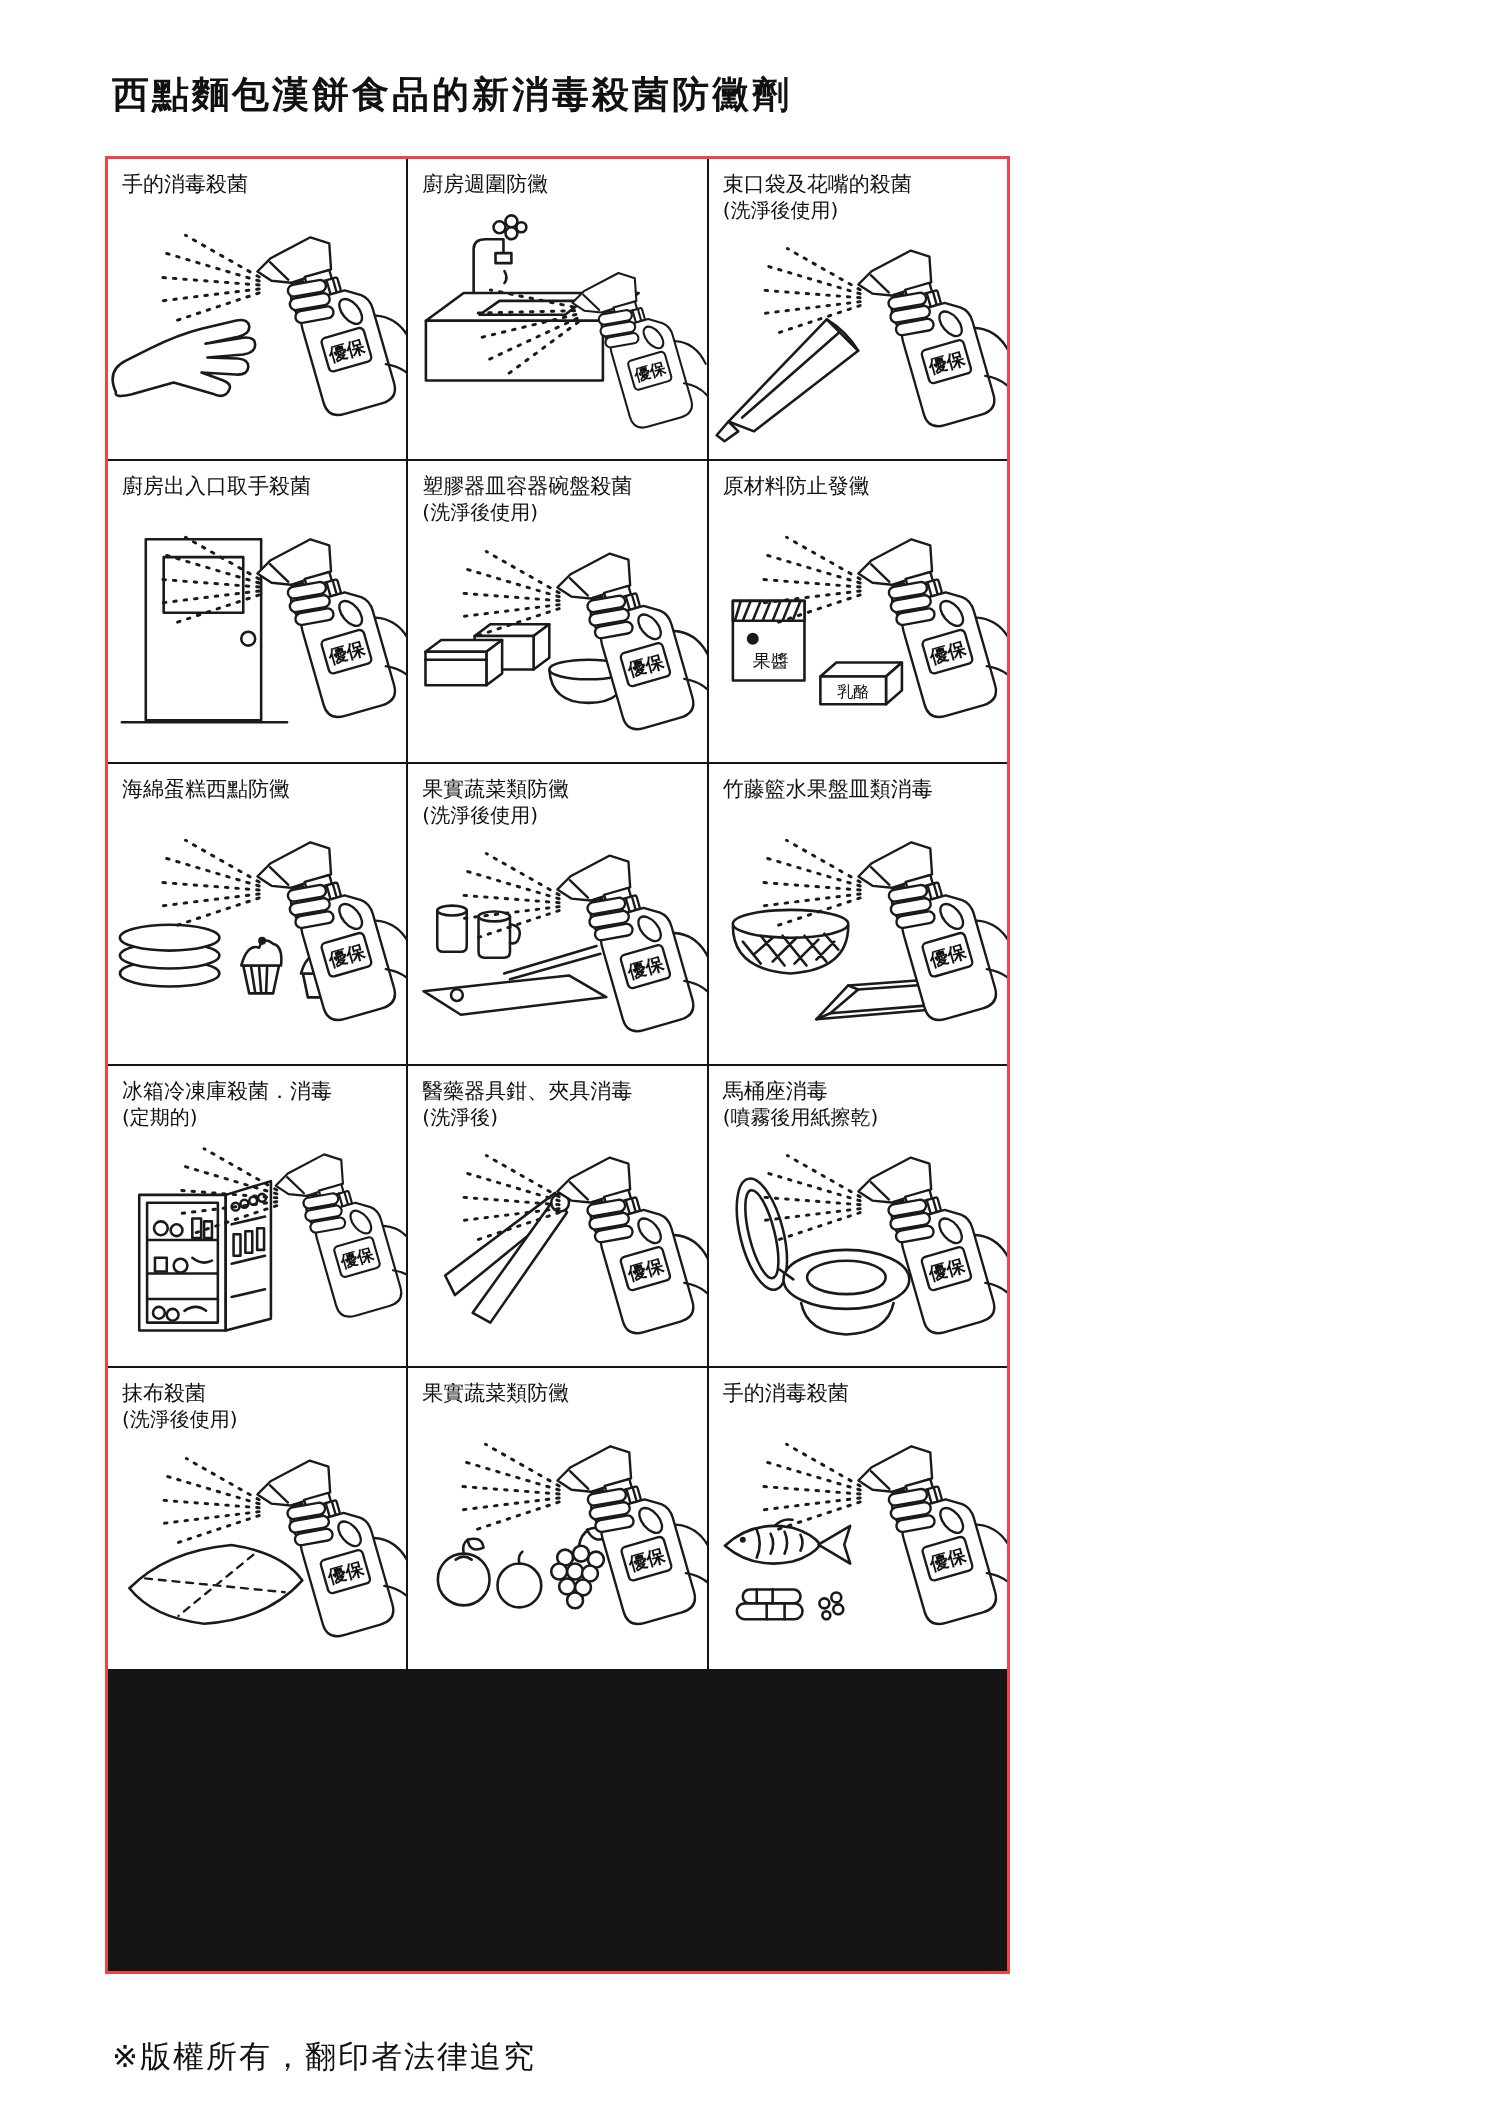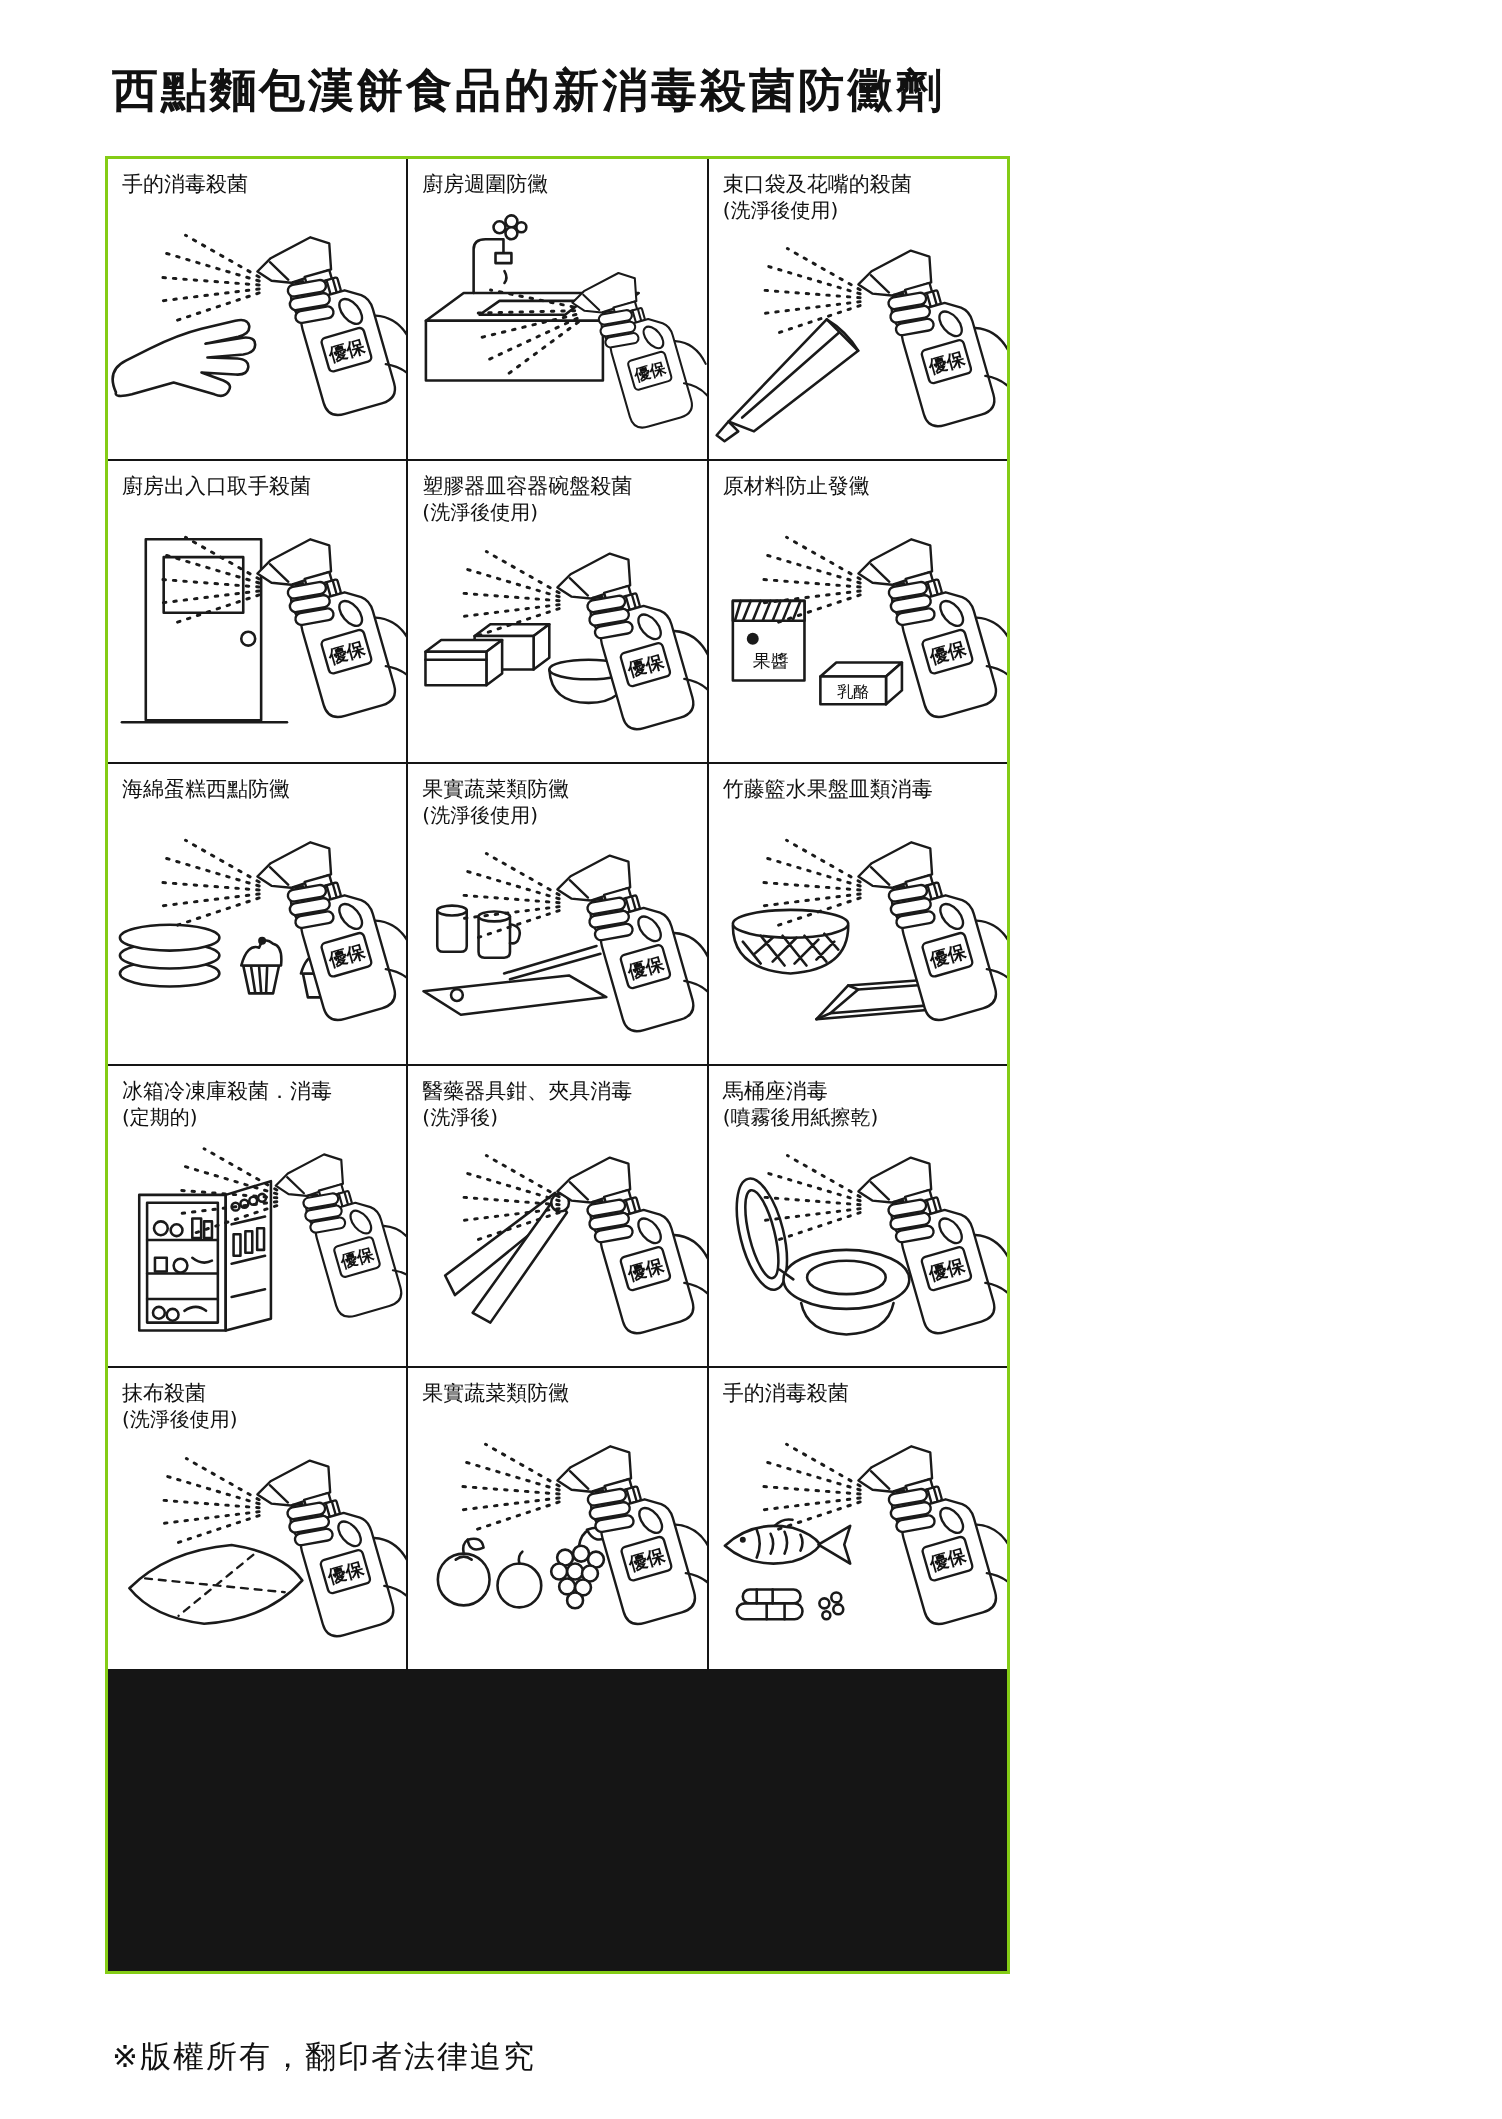--- a/index.html
+++ b/index.html
@@ -1,27 +1,27 @@
 <!DOCTYPE html>
 <html><head>
 <meta charset="utf-8">
 <style>
   html,body{margin:0;padding:0;}
   body{
     width:1502px;height:2119px;position:relative;background:#ffffff;
     font-family:"DejaVu Sans", sans-serif;color:#111;
   }
   .page-title{
-    position:absolute;left:112px;top:60px;font-size:46px;font-weight:700;
+    position:absolute;left:112px;top:70px;font-size:37px;font-weight:700;
     letter-spacing:3px;white-space:nowrap;
   }
   .usage-grid{
     position:absolute;left:105px;top:156px;width:905px;height:1818px;
     display:grid;grid-template-columns:repeat(3,1fr);grid-template-rows:repeat(6,1fr);
-    gap:2px;background:#151515;border:3px solid #84cc16;box-sizing:border-box;
+    gap:2px;background:#151515;border:3px solid #ef4444;box-sizing:border-box;
   }
   .cell{background:#ffffff;position:relative;display:flex;flex-direction:column;overflow:hidden;}
   .cap{padding:12px 8px 0 14px;font-size:21px;line-height:1.28;}
   .cap .cap-note{display:block;font-size:20px;}
   svg.illus{flex:1;width:100%;min-height:0;}
   .copyright{
     position:absolute;left:112px;top:1996px;font-size:31px;letter-spacing:2px;margin-top:40px;
   }
   
   svg .ln{stroke:#1a1a1a;stroke-width:2.6;fill:none;stroke-linecap:round;stroke-linejoin:round;}

